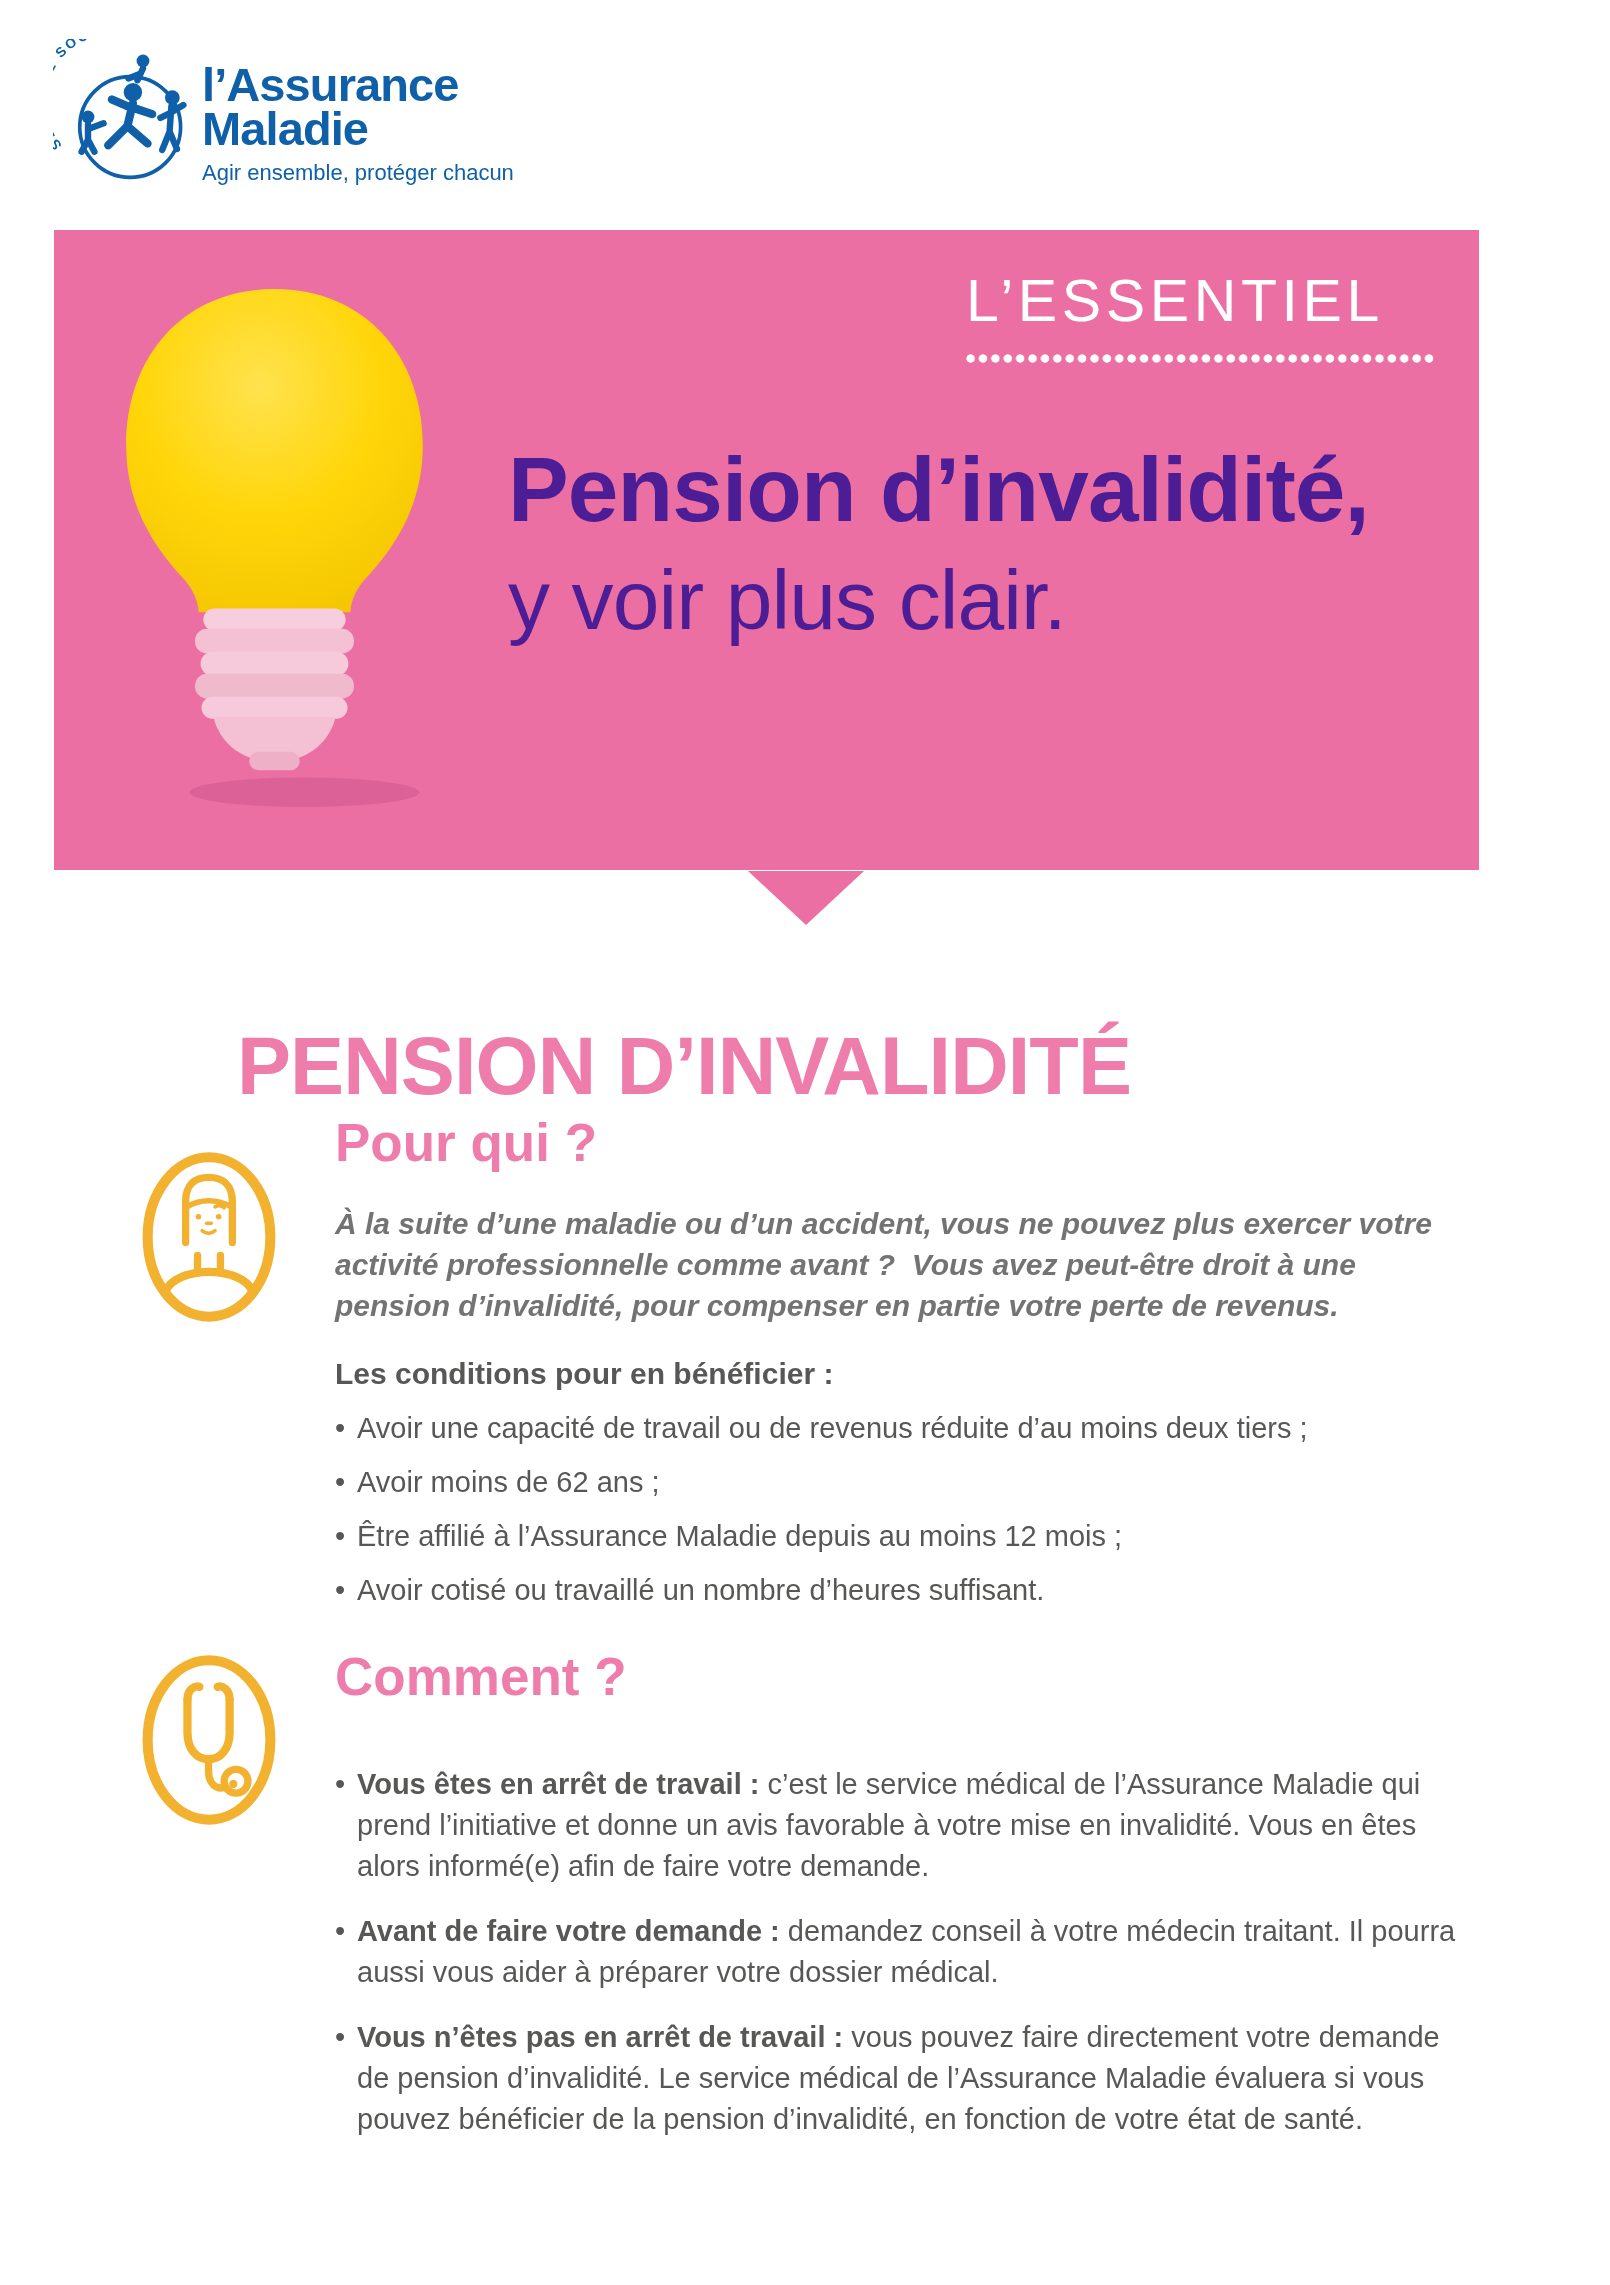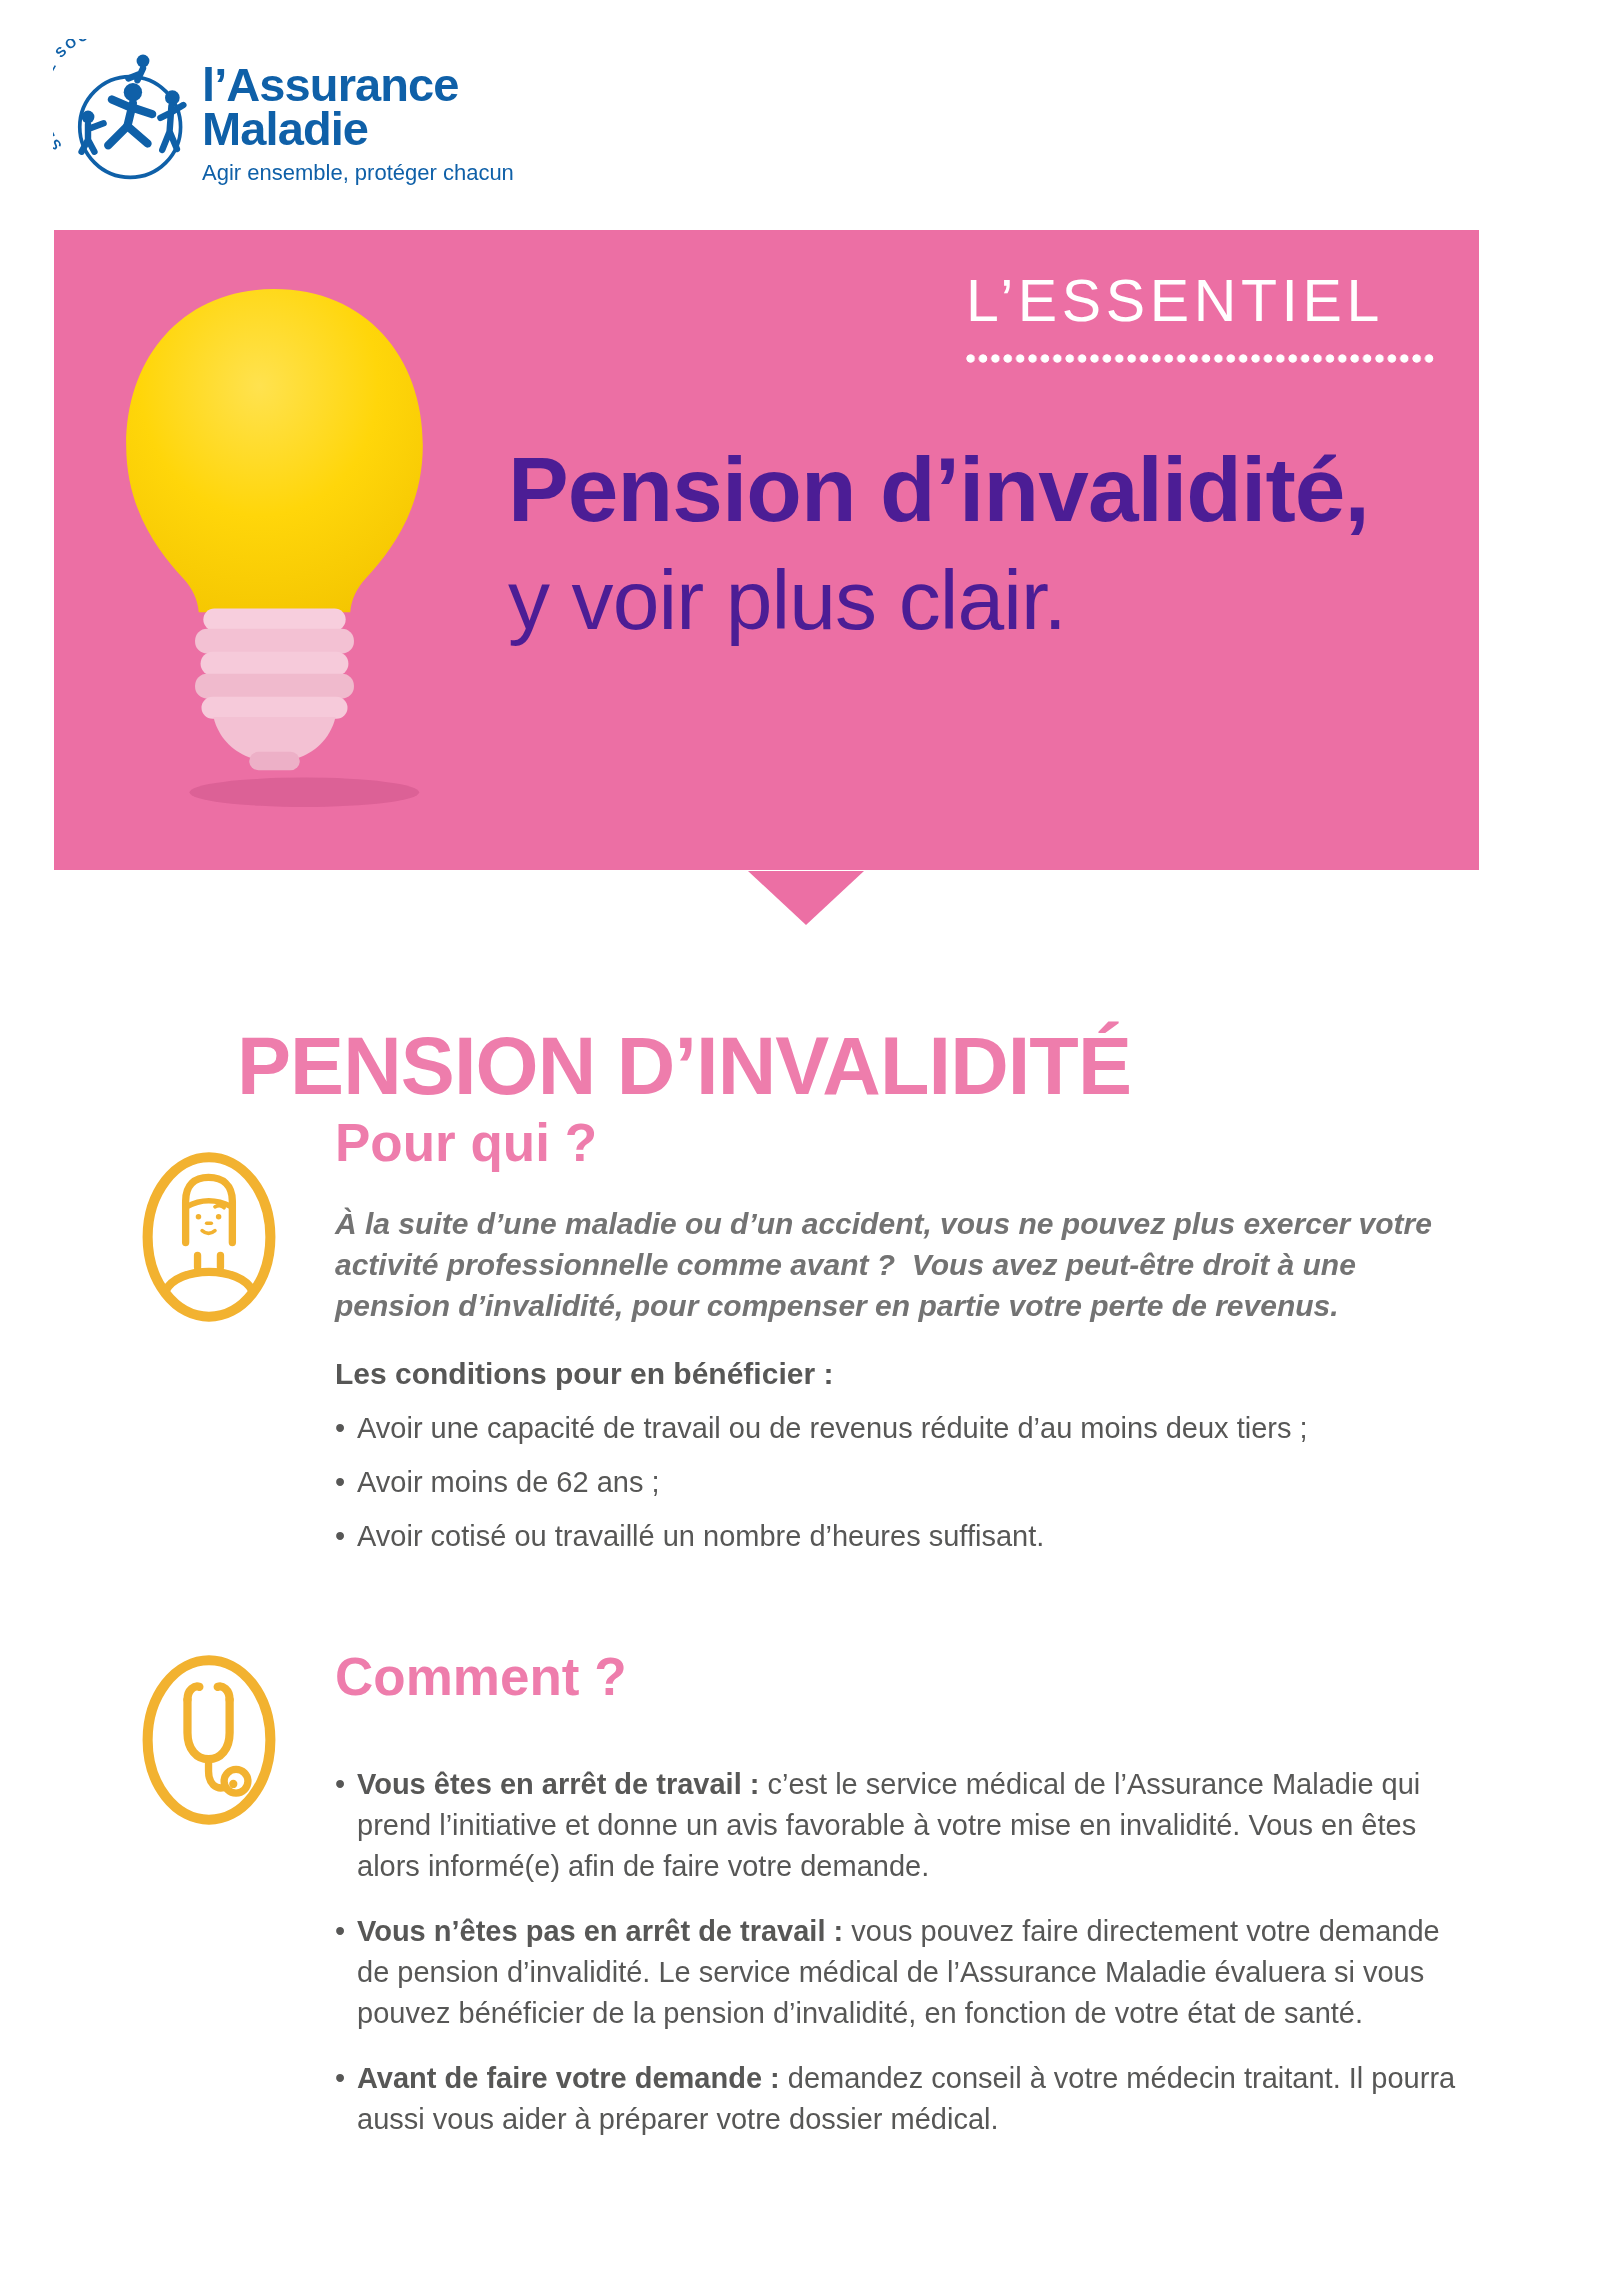--- a/index.html
+++ b/index.html
@@ -140,39 +140,40 @@
     </g>
   </svg>
 
   <div class="content content-pourqui">
     <h2 class="section-title">Pour qui ?</h2>
     <p class="intro">À la suite d’une maladie ou d’un accident, vous ne pouvez plus exercer votre activité professionnelle comme avant ?&nbsp; Vous avez peut-être droit à une pension d’invalidité, pour compenser en partie votre perte de revenus.</p>
     <p class="cond-title">Les conditions pour en bénéficier :</p>
     <ul class="bullets">
       <li>Avoir une capacité de travail ou de revenus réduite d’au moins deux tiers ;</li>
       <li>Avoir moins de 62 ans ;</li>
+      <li>Être affilié à l’Assurance Maladie depuis au moins 12 mois ;</li>
       <li>Avoir cotisé ou travaillé un nombre d’heures suffisant.</li>
     </ul>
   </div>
 
   <svg class="section-icon icon-comment" width="142" height="176" viewBox="0 0 155 192" fill="none">
     <ellipse cx="77.5" cy="96" rx="67" ry="87" stroke="#f2b230" stroke-width="11"></ellipse>
     <g stroke="#f2b230" stroke-linecap="round" fill="none">
       <path d="M54,52 V88 C54,106 64,117 77,117 C90,117 100,106 100,88 V52" stroke-width="9"></path>
       <path d="M54,52 C54,41 62,36 67,38" stroke-width="9"></path>
       <path d="M100,52 C100,41 92,36 87,38" stroke-width="9"></path>
       <path d="M77,117 V130 C77,144 85,150 94,148" stroke-width="8"></path>
       <circle cx="107" cy="141" r="13" stroke-width="8"></circle>
       <circle cx="104" cy="144" r="4.5" fill="#f2b230" stroke="none"></circle>
     </g>
   </svg>
 
   <div class="content content-comment">
     <h2 class="section-title">Comment ?</h2>
     <ul class="bullets spaced">
       <li><span class="lead">Vous êtes en arrêt de travail :</span><span> c’est le service médical de l’Assurance Maladie qui prend l’initiative et donne un avis favorable à votre mise en invalidité. Vous en êtes alors informé(e) afin de faire votre demande.</span></li>
+      <li><span class="lead">Avant de faire votre demande :</span><span> demandez conseil à votre médecin traitant. Il pourra aussi vous aider à préparer votre dossier médical.</span></li>
       <li><span class="lead">Vous n’êtes pas en arrêt de travail :</span><span> vous pouvez faire directement votre demande de pension d’invalidité. Le service médical de l’Assurance Maladie évaluera si vous pouvez bénéficier de la pension d’invalidité, en fonction de votre état de santé.</span></li>
-      <li><span class="lead">Avant de faire votre demande :</span><span> demandez conseil à votre médecin traitant. Il pourra aussi vous aider à préparer votre dossier médical.</span></li>
     </ul>
   </div>
 
 </div>
 
 
 </body></html>

